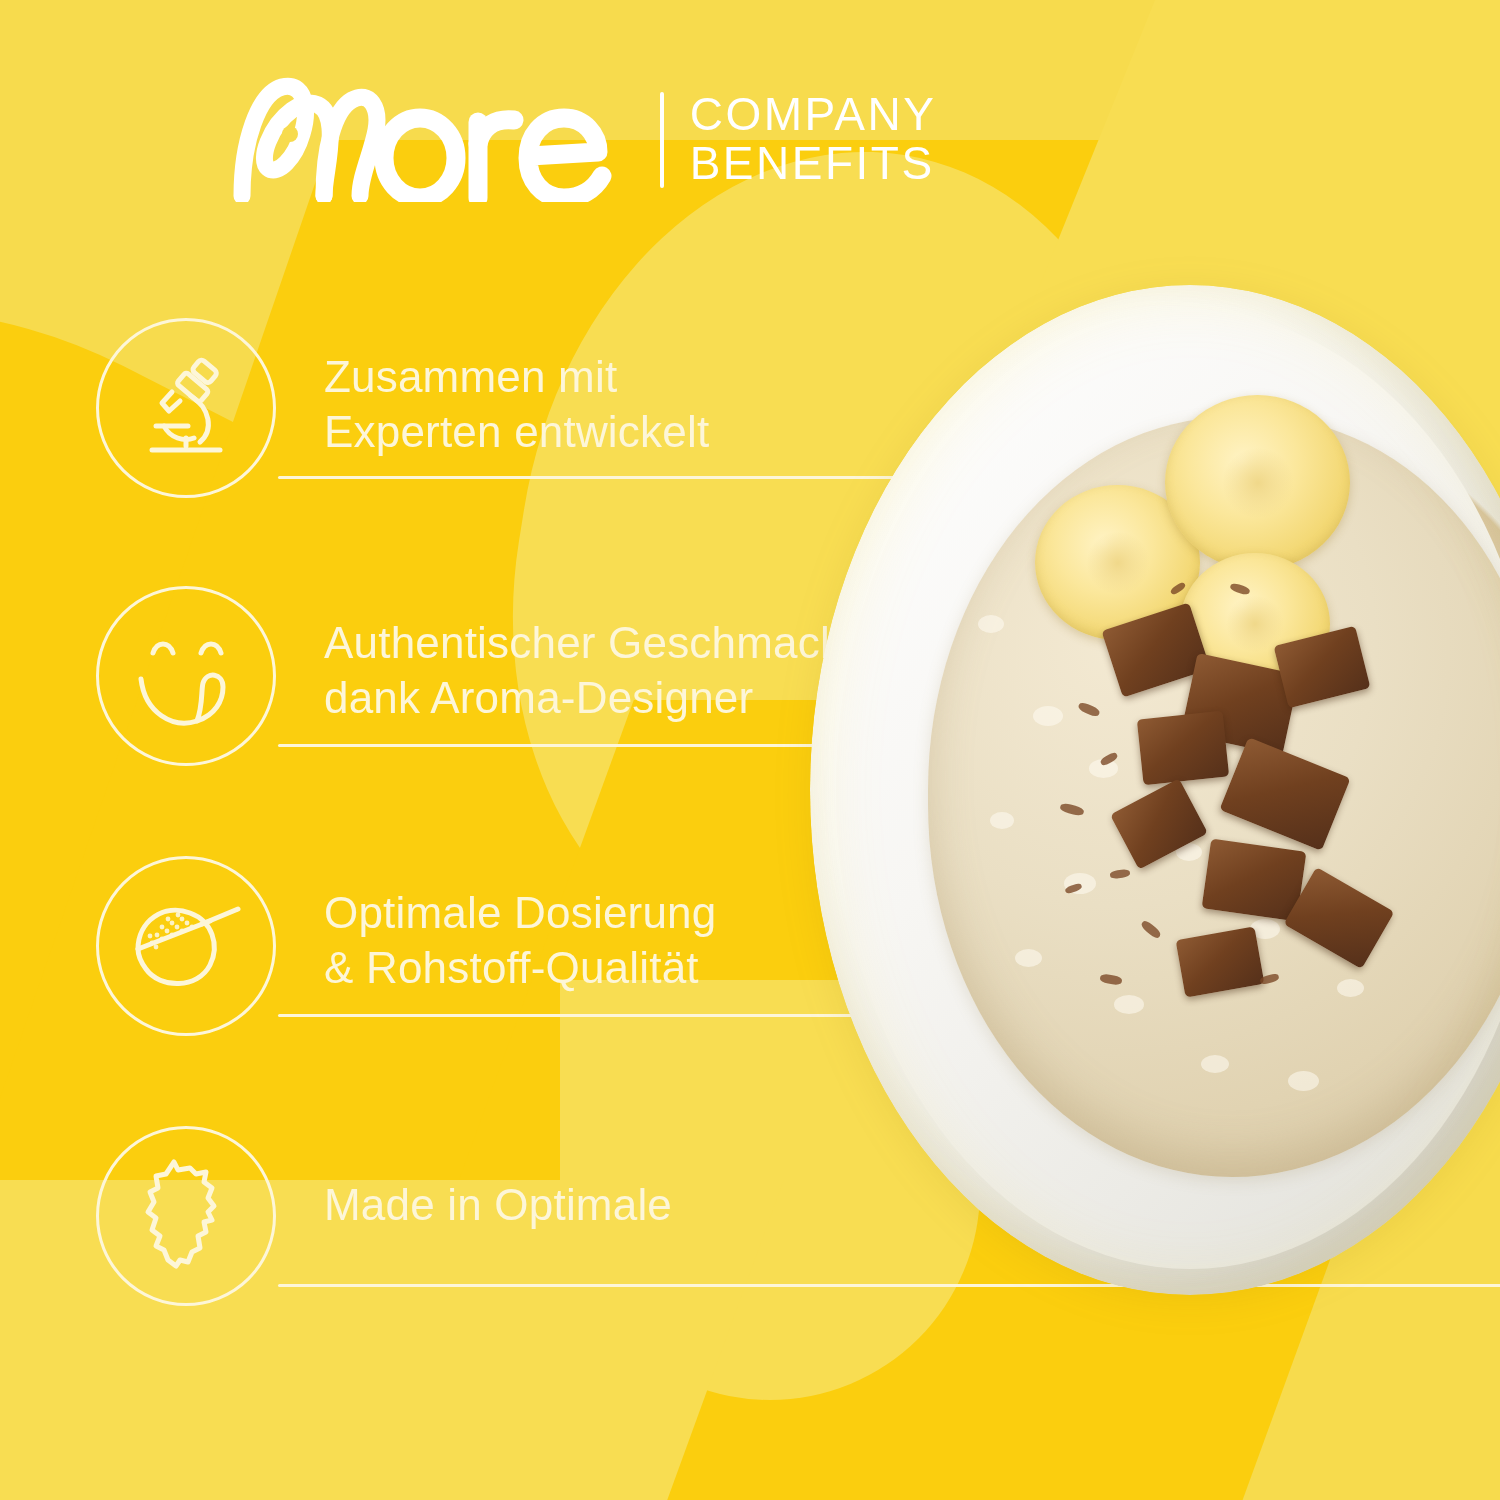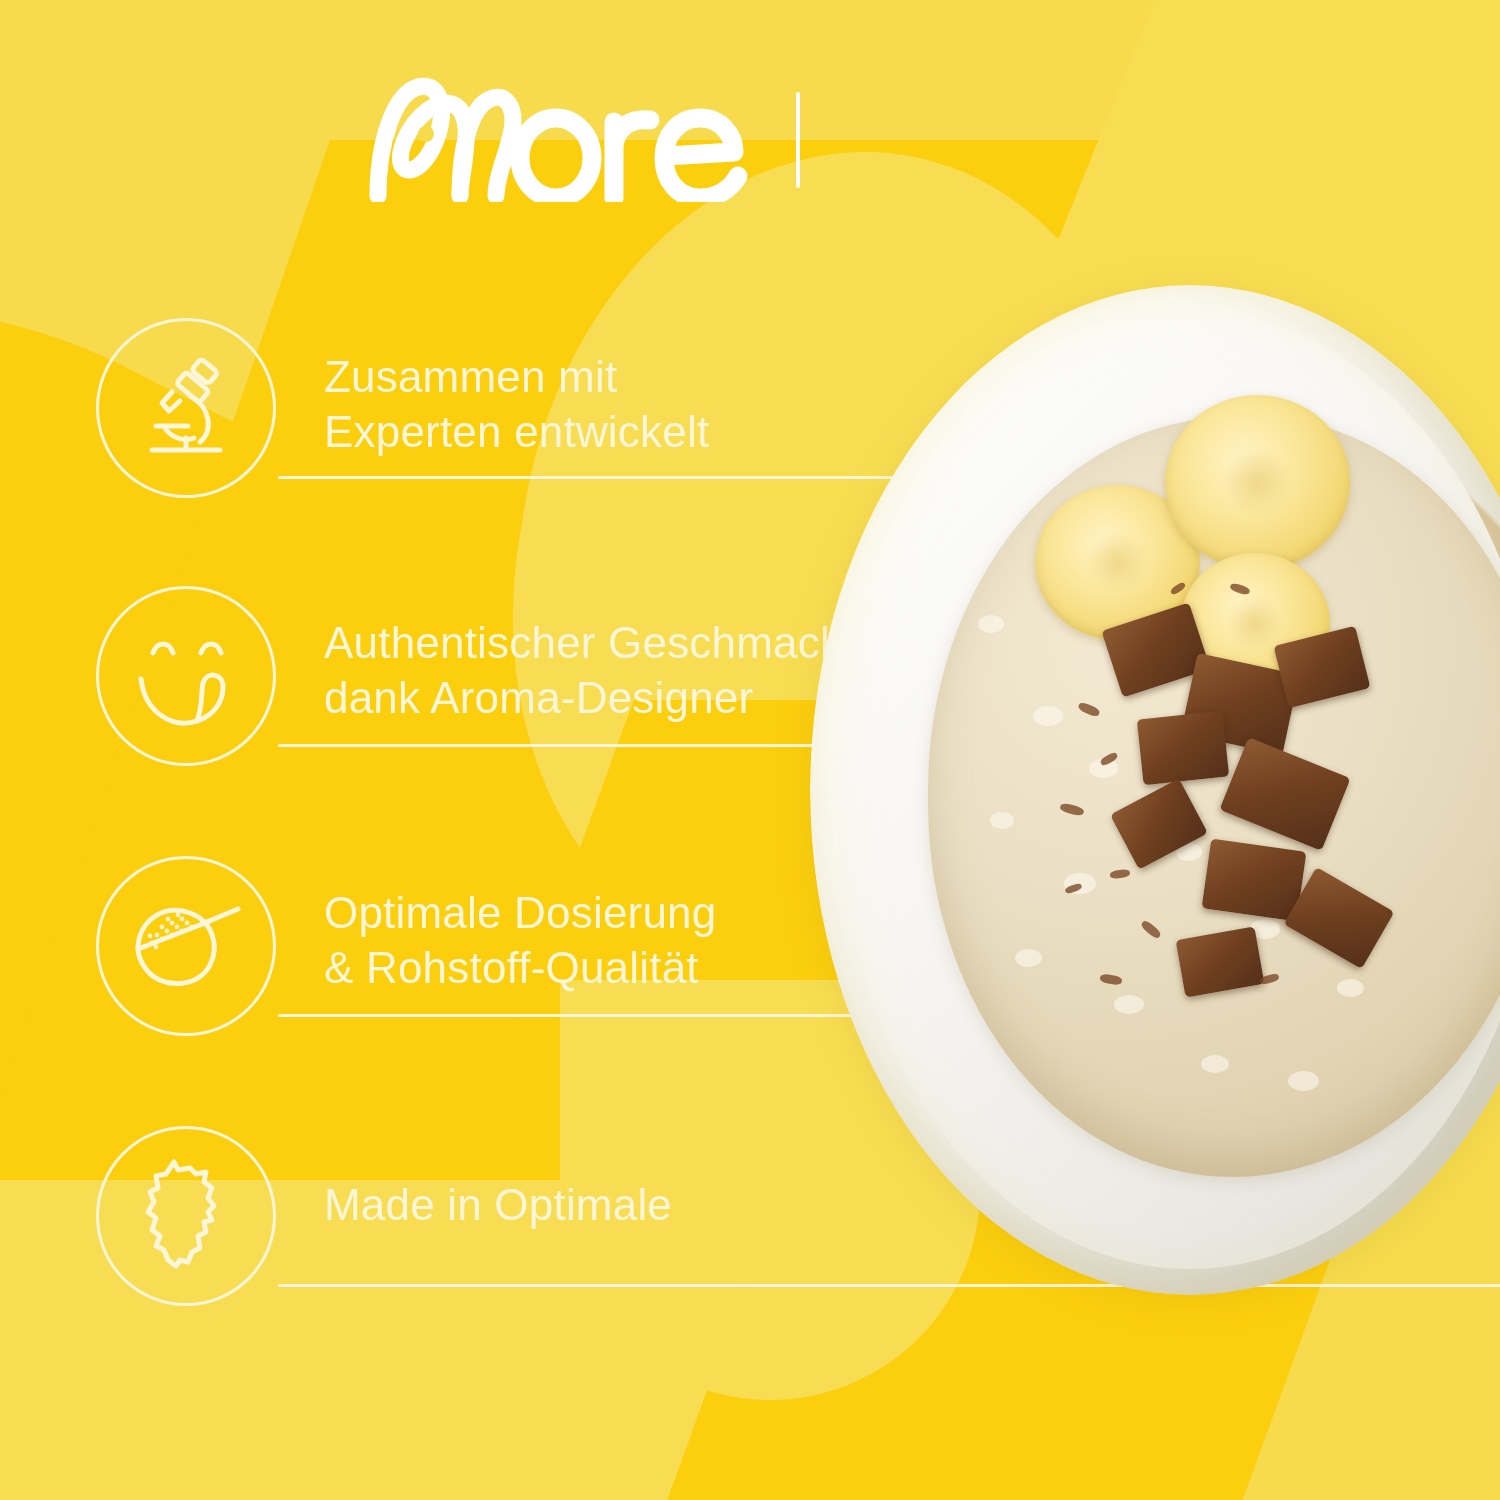--- a/index.html
+++ b/index.html
@@ -174,20 +174,24 @@
         </g>
 
         <path d="M378 104 C370 118 356 126 340 126 C318 126 304 108 304 86 C304 64 318 46 340 46 C360 46 374 62 374 80 L306 84" fill="none" stroke="#FFFFFF" stroke-width="19" stroke-linecap="round" stroke-linejoin="round"></path>
 
         <circle cx="66" cy="62" r="8" fill="#F7DB4D"></circle>
       </svg>
     </div>
 
     <div class="logo-divider"></div>
 
+    <div class="logo-words">
+      <span>COMPANY</span>
+      <span>BENEFITS</span>
+    </div>
   </div>
 
   <div class="benefits">
 
     <div class="row" style="top:318px;">
       <div class="circle">
         <svg width="104" height="104" viewBox="0 0 104 104" xmlns="http://www.w3.org/2000/svg" aria-hidden="true">
           <g fill="none" stroke="#FDF6D8" stroke-width="5" stroke-linecap="round" stroke-linejoin="round">
             <rect x="60" y="8" width="22" height="15" rx="4" transform="rotate(40 71 15)"></rect>
             <rect x="44" y="24" width="30" height="15" rx="3" transform="rotate(40 59 31)"></rect>

